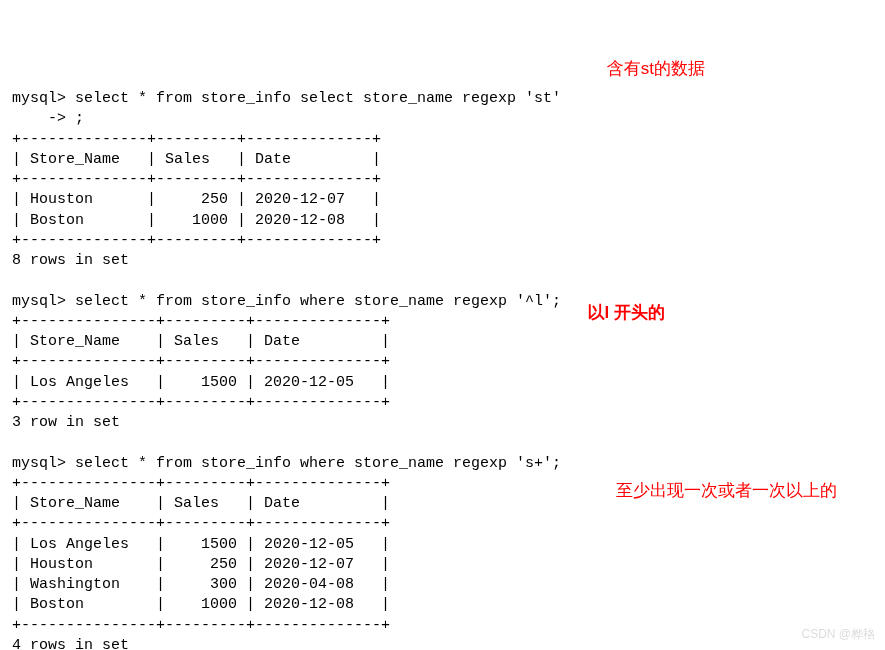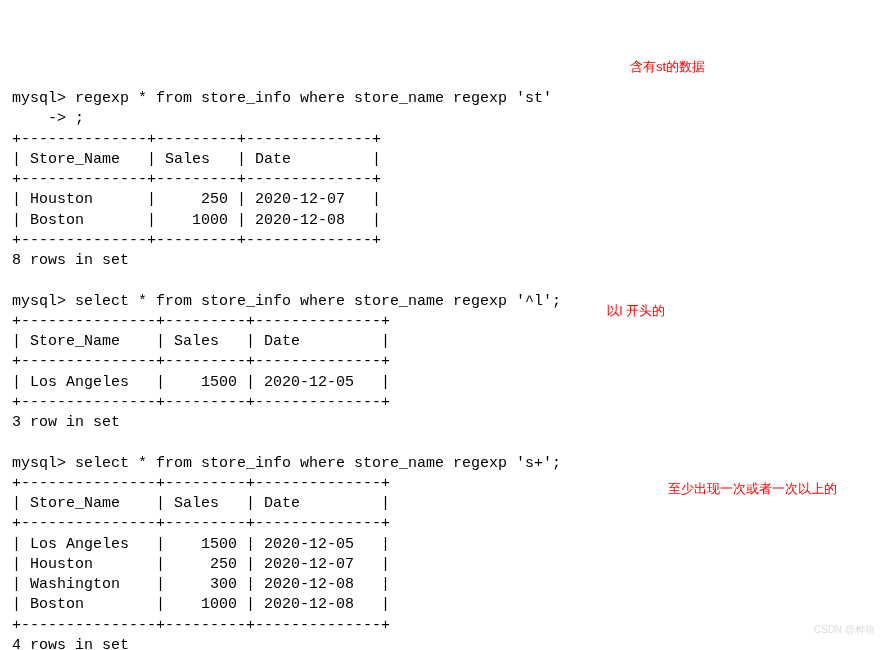--- a/index.html
+++ b/index.html
@@ -12,42 +12,42 @@
       padding: 8px 12px;
       width: 885px;
       height: 650px;
       position: relative;
       white-space: pre;
     }
     .term { position: relative; }
     .annot {
       position: absolute;
       font-family: "Microsoft YaHei", Arial, sans-serif;
-      font-size: 13px;
+      font-size: 17px;
       color: #ff0000;
       white-space: normal;
     }
     .a1 { top: 58px;  right: 180px; }
-    .a2 { top: 302px; right: 220px; }
+    .a2 { top: 302px; right: 220px; font-weight: bold; }
     .a3 { top: 480px; right: 48px; }
     .watermark {
       position: absolute;
       right: 10px;
-      bottom: 14px;
+      bottom: 8px;
       font-family: Arial, sans-serif;
-      font-size: 10px;
+      font-size: 12px;
       color: rgba(0,0,0,0.15);
     }
   </style>
 </head>
 <body>
 
 
 
-<div class="term"><span>mysql&gt;</span> <span>regexp * from store_info where store_name regexp 'st'</span>
+<div class="term"><span>mysql&gt;</span> <span>select * from store_info select store_name regexp 'st'</span>
 <span>    -&gt;</span> <span>;</span>
 <span>+--------------+---------+--------------+</span>
 <span>| Store_Name   | Sales   | Date         |</span>
 <span>+--------------+---------+--------------+</span>
 <span>| Houston      |     250 | 2020-12-07   |</span>
 <span>| Boston       |    1000 | 2020-12-08   |</span>
 <span>+--------------+---------+--------------+</span>
 <span>8 rows in set</span>
 
 <span>mysql&gt;</span> <span>select * from store_info where store_name regexp '^l';</span>
@@ -57,21 +57,21 @@
 <span>| Los Angeles   |    1500 | 2020-12-05   |</span>
 <span>+---------------+---------+--------------+</span>
 <span>3 row in set</span>
 
 <span>mysql&gt;</span> <span>select * from store_info where store_name regexp 's+';</span>
 <span>+---------------+---------+--------------+</span>
 <span>| Store_Name    | Sales   | Date         |</span>
 <span>+---------------+---------+--------------+</span>
 <span>| Los Angeles   |    1500 | 2020-12-05   |</span>
 <span>| Houston       |     250 | 2020-12-07   |</span>
-<span>| Washington    |     300 | 2020-12-08   |</span>
+<span>| Washington    |     300 | 2020-04-08   |</span>
 <span>| Boston        |    1000 | 2020-12-08   |</span>
 <span>+---------------+---------+--------------+</span>
 <span>4 rows in set</span>
 
  </div>
 
 <div class="annot a1">含有st的数据</div>
 <div class="annot a2">以l 开头的</div>
 <div class="annot a3">至少出现一次或者一次以上的</div>
 

